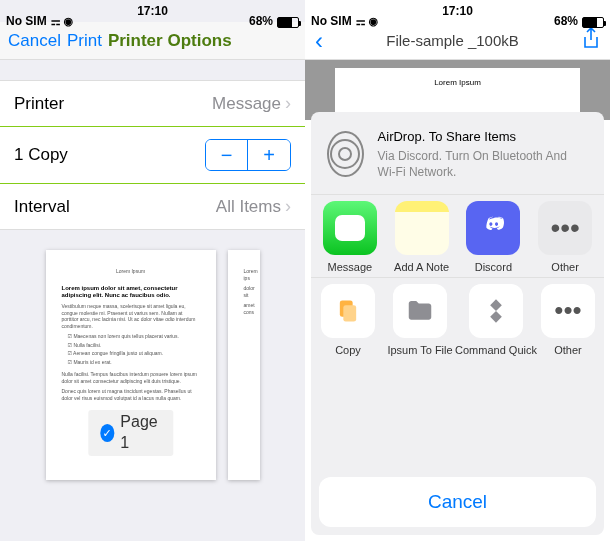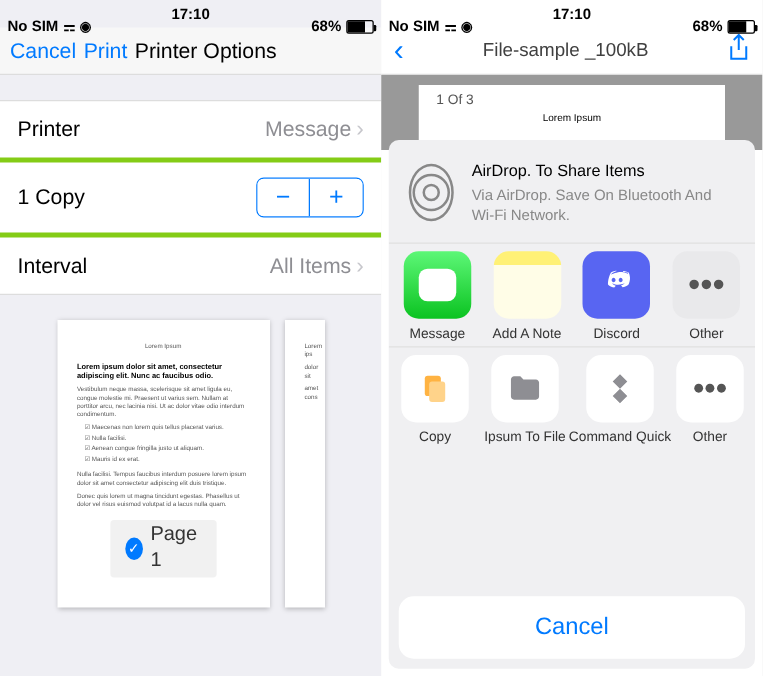--- a/index.html
+++ b/index.html
@@ -3,34 +3,34 @@
   <meta charset="utf-8">
   <style>
     * { box-sizing: border-box; margin: 0; padding: 0; font-family: -apple-system, "Helvetica Neue", Arial, sans-serif; }
     body { width: 610px; height: 541px; display: flex; background: #f0f0f0; overflow: hidden; }
     .pane { width: 50%; height: 100%; position: relative; }
     .left { background: #efeff4; }
     .right { background: #fff; }
 
     
     .status { height: 22px; display: flex; align-items: center; justify-content: space-between; padding: 0 6px; font-size: 12px; font-weight: 600; color: #000; background: transparent; }
-    .status .sb-left, .status .sb-right { display: flex; align-items: center; gap: 4px; margin-top: 20px; }
+    .status .sb-left, .status .sb-right { display: flex; align-items: flex-end; gap: 4px; margin-top: 20px; }
     .status .wifi { font-size: 11px; }
     .status .time { position: absolute; left: 50%; transform: translateX(-50%); }
     .status .battery-icon { display: inline-block; width: 22px; height: 11px; border: 1px solid #000; border-radius: 2px; position: relative; }
     .status .battery-icon::after { content: ""; position: absolute; right: -3px; top: 3px; width: 2px; height: 5px; background: #000; border-radius: 0 1px 1px 0; }
     .status .battery-fill { display: block; width: 68%; height: 100%; background: #000; }
 
     
     .navbar-left { height: 38px; display: flex; align-items: center; padding: 0 8px; border-bottom: 1px solid #ddd; background: #f7f7f7; font-size: 17px; color: #007aff; gap: 6px; }
-    .navbar-left .title { color: #000000; font-weight: 400; }
+    .navbar-left .title { color: #4d7c0f; font-weight: 700; }
 
     
     .printer-section { background: #fff; margin-top: 20px; border-top: 1px solid #ddd; border-bottom: 1px solid #ddd; }
-    .row { display: flex; align-items: center; justify-content: space-between; padding: 12px 14px; border-bottom: 4px solid #84cc16; font-size: 17px; }
+    .row { display: flex; align-items: center; justify-content: space-between; padding: 12px 14px; border-bottom: 1px solid #84cc16; font-size: 17px; }
     .row:last-child { border-bottom: none; }
     .row .label { color: #000; }
     .row .value { color: #8e8e93; display: flex; align-items: center; gap: 4px; }
     .chevron { color: #c7c7cc; font-size: 18px; }
 
     .stepper { display: flex; border: 1px solid #007aff; border-radius: 6px; overflow: hidden; }
     .stepper button { width: 42px; height: 30px; background: #fff; border: none; color: #007aff; font-size: 20px; font-weight: 300; }
     .stepper button:first-child { border-right: 1px solid #007aff; }
 
     
@@ -172,31 +172,30 @@
     <span class="filetitle">File-sample _100kB</span>
     <span class="share">
       <svg width="18" height="22" viewBox="0 0 18 22">
           <path fill="none" stroke="#007aff" stroke-width="1.6" d="M9 1v12M5 5l4-4 4 4M3 10v10h12V10"></path>
         </svg>
     </span>
   </div>
 
   <div class="doc-preview">
     <div class="inner">
-      <div class="pagenum">1 Of 3</div>
       <div class="lorem">Lorem Ipsum</div>
     </div>
   </div>
 
   <div class="sheet">
     <div class="airdrop-row">
       <div class="airdrop-icon"></div>
       <div class="airdrop-text">
         <div class="title2">AirDrop. To Share Items</div>
-        <div>Via AirDrop. Save On Bluetooth And Wi-Fi Network.</div>
+        <div>Via Discord. Turn On Bluetooth And Wi-Fi Network.</div>
       </div>
     </div>
 
     <div class="app-row">
       <div class="app-item">
         <div class="app-icon msg-icon"></div>
         <div class="app-label">Message</div>
       </div>
       <div class="app-item">
         <div class="app-icon notes-icon"></div>

